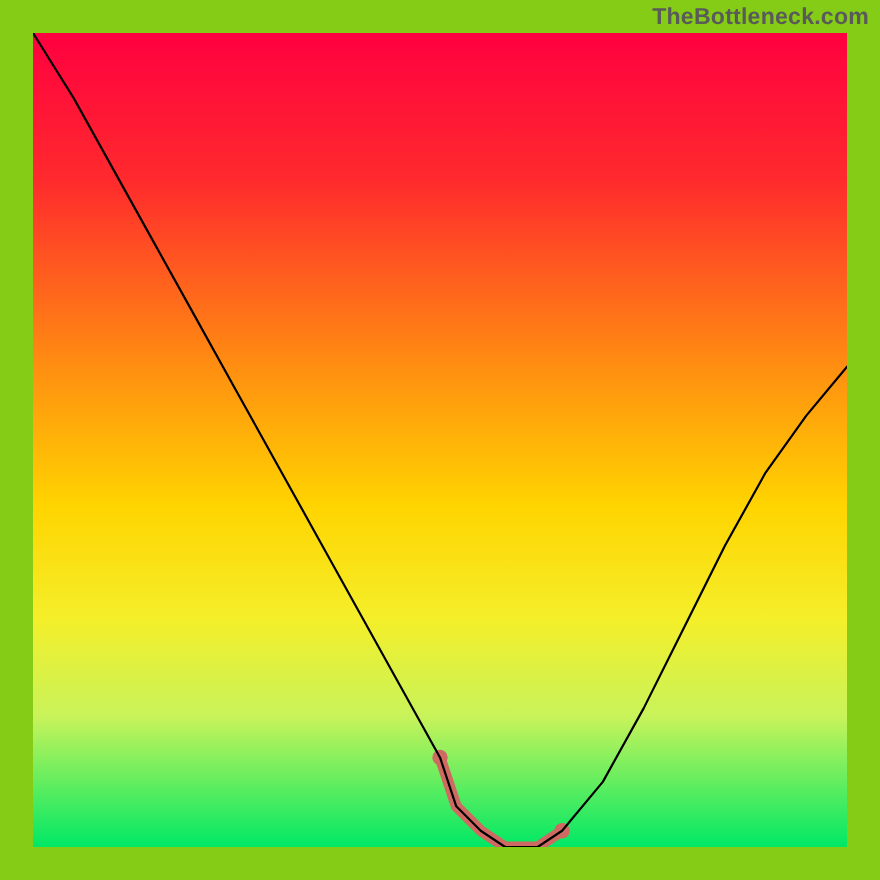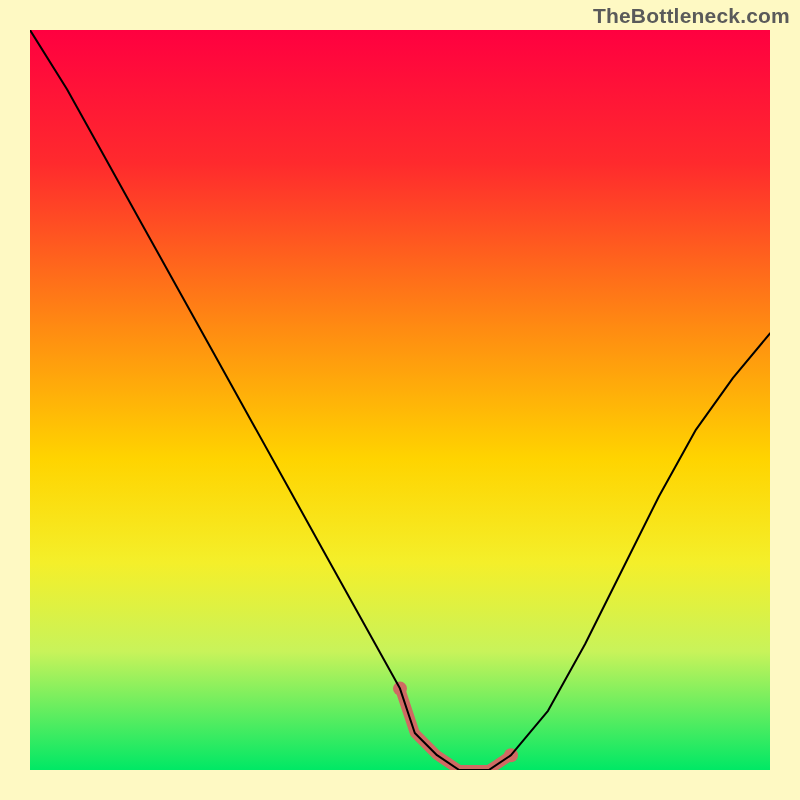--- a/index.html
+++ b/index.html
@@ -8,21 +8,21 @@
     width: 800px;
     height: 800px;
     overflow: hidden;
     background: #000;
     font-family: Arial, Helvetica, sans-serif;
   }
   .frame {
     position: relative;
     width: 800px;
     height: 800px;
-    background: #fef9c3;
+    background: #84cc16;
   }
   .plot {
     position: absolute;
     left: 30px;
     top: 30px;
     width: 740px;
     height: 740px;
   }
   .watermark {
     position: absolute;

